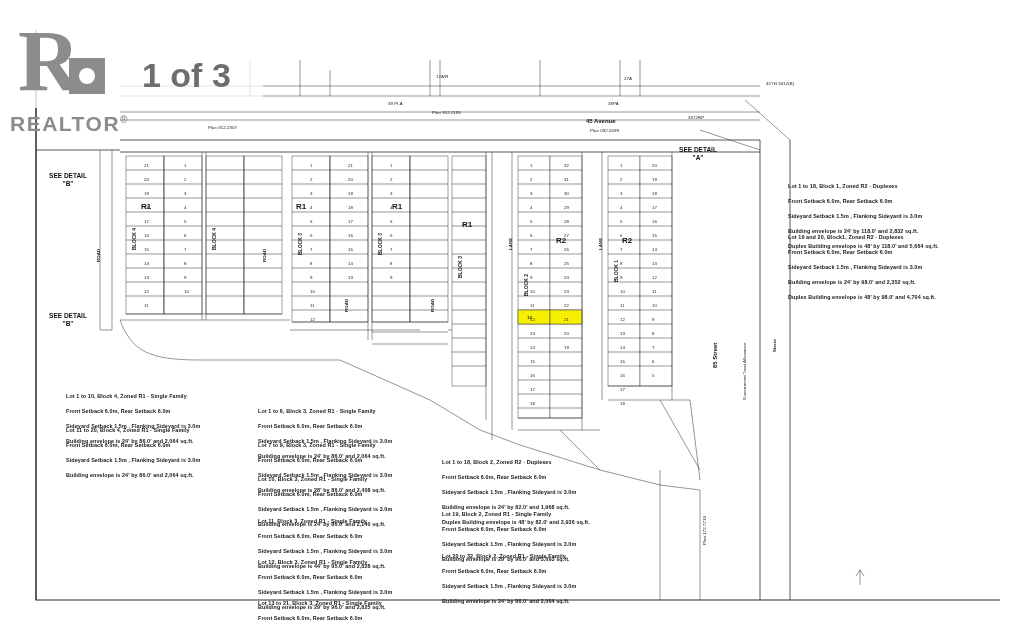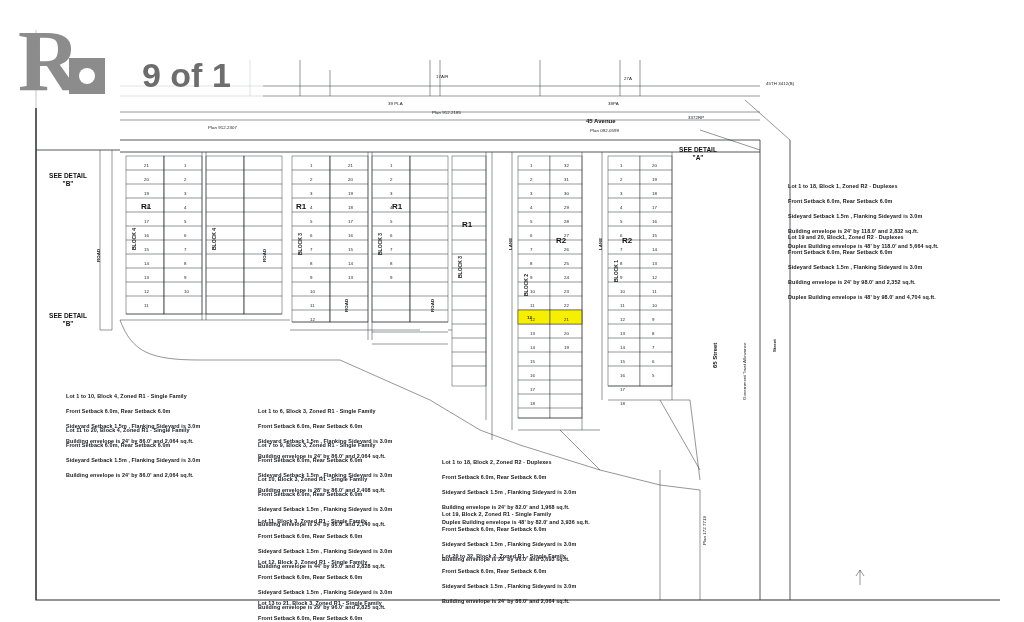--- a/index.html
+++ b/index.html
@@ -427,22 +427,23 @@
   <div class="blk-label rot90" style="left:523px; top:296px;">BLOCK 2</div>
   <div class="blk-label rot90" style="left:613px; top:282px;">BLOCK 1</div>
 
   <div id="watermark">
     <div id="wm-box">
       <div id="wm-r">R</div>
       <div id="wm-sq">
         <div id="wm-sq-inner"></div>
       </div>
     </div>
+    <div id="wm-realtor"><span>REALTOR</span><span id="wm-reg">®</span></div>
     <div id="wm-count-bg"></div>
-    <div id="wm-count">9 of 1</div>
+    <div id="wm-count">1 of 3</div>
   </div>
 
   <div class="note" style="left:788px; top:176px; width:200px;">
     <span class="hdr">Lot 1 to 18, Block 1, Zoned R2 - Duplexes</span>
     <span>Front Setback 6.0m, Rear Setback 6.0m</span><br>
     <span>Sideyard Setback 1.5m , Flanking Sideyard is 3.0m</span><br>
     <span>Building envelope is 24' by 118.0' and 2,832 sq.ft.</span><br>
     <span>Duplex Building envelope is 48' by 118.0' and 5,664 sq.ft.</span>
   </div>
 

